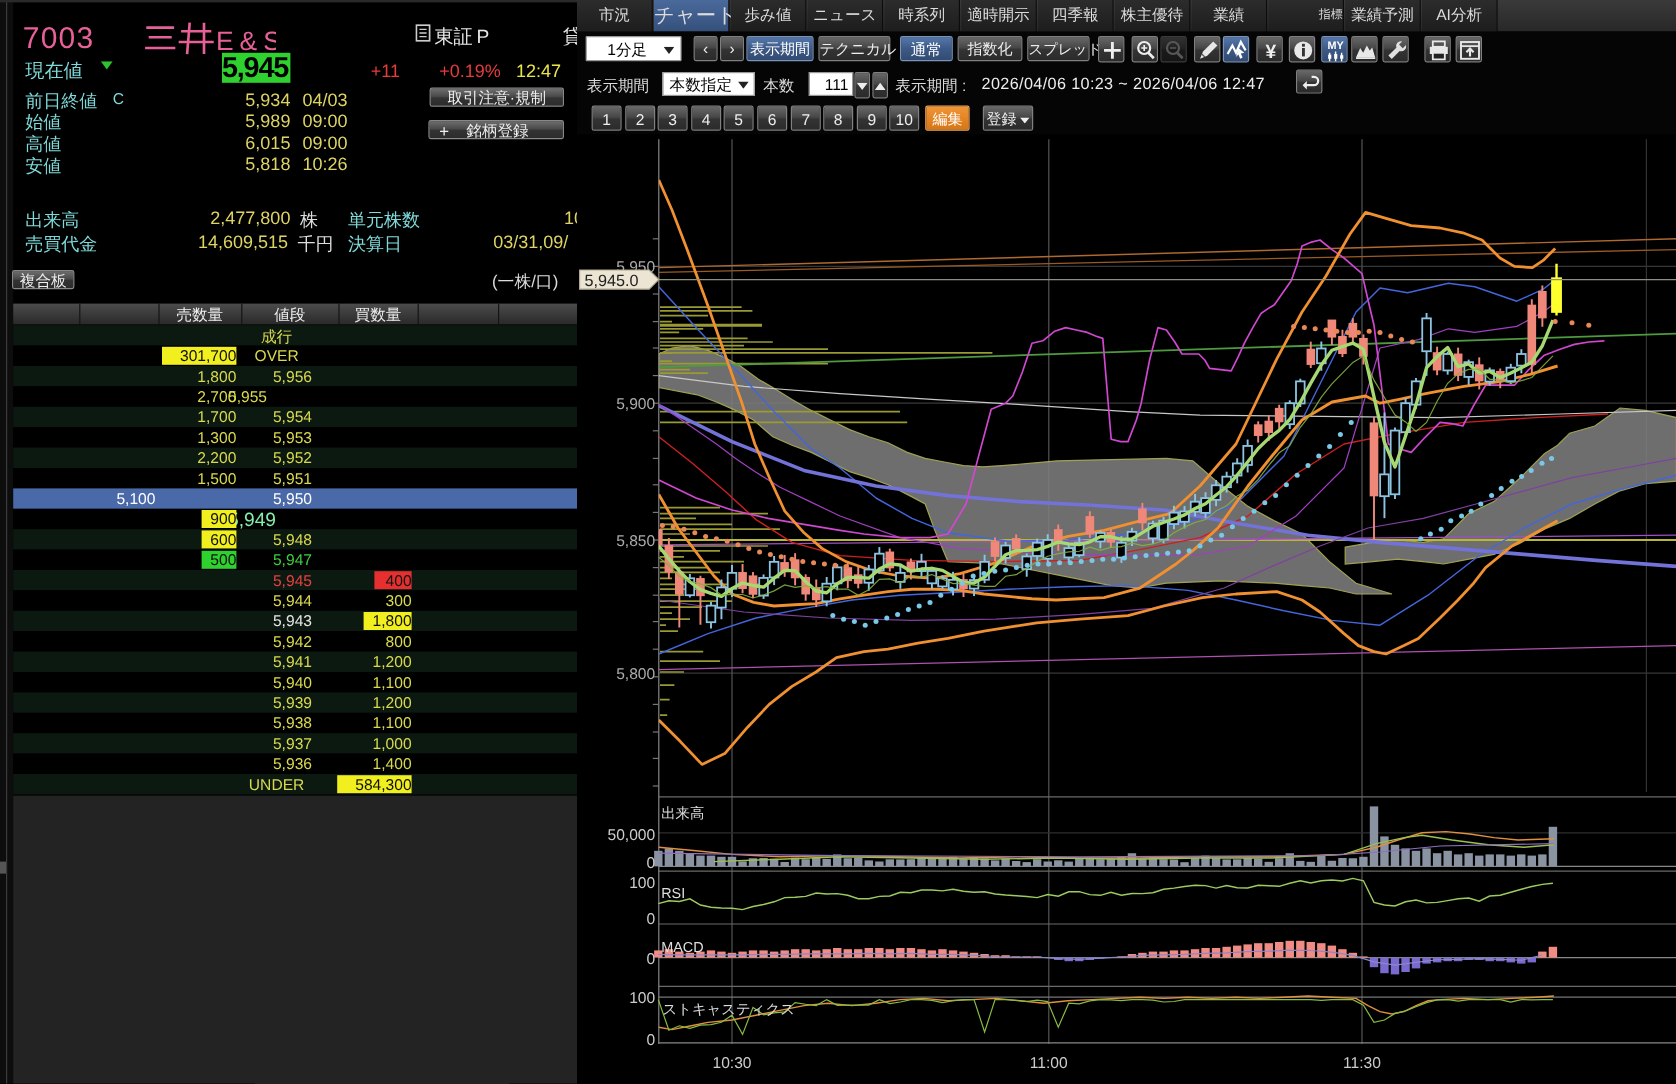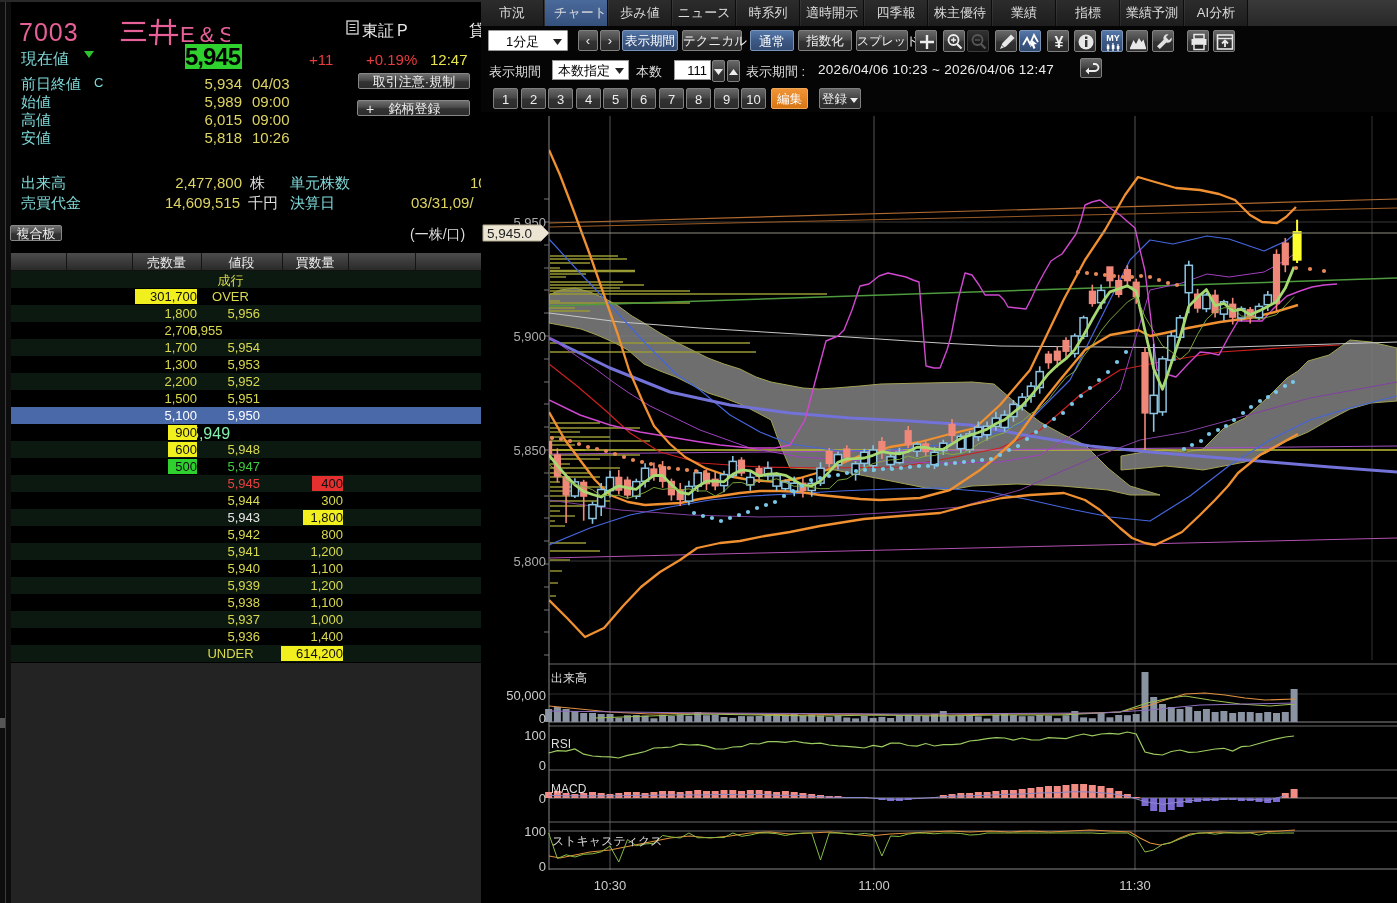--- a/index.html
+++ b/index.html
@@ -90,21 +90,21 @@
 <div style="position:absolute;left:190px;top:357px;width:70px;text-align:right;font-size:13px;color:#d9d94e">5,953</div>
 <div style="position:absolute;left:97px;top:357px;width:100px;text-align:right;font-size:13px;color:#d9d94e">1,300</div>
 <div style="position:absolute;left:11px;top:373px;width:470px;height:17px;background:#0c1911"></div>
 <div style="position:absolute;left:190px;top:374px;width:70px;text-align:right;font-size:13px;color:#d9d94e">5,952</div>
 <div style="position:absolute;left:97px;top:374px;width:100px;text-align:right;font-size:13px;color:#d9d94e">2,200</div>
 <div style="position:absolute;left:11px;top:390px;width:470px;height:17px;background:#000"></div>
 <div style="position:absolute;left:190px;top:391px;width:70px;text-align:right;font-size:13px;color:#d9d94e">5,951</div>
 <div style="position:absolute;left:97px;top:391px;width:100px;text-align:right;font-size:13px;color:#d9d94e">1,500</div>
 <div style="position:absolute;left:11px;top:407px;width:470px;height:17px;background:#4a69a8"></div>
 <div style="position:absolute;left:190px;top:408px;width:70px;text-align:right;font-size:13px;color:#fff">5,950</div>
-<div style="position:absolute;left:97px;top:408px;width:100px;text-align:right;font-size:13px;color:#fff">5,100</div>
+<div style="position:absolute;left:97px;top:408px;width:100px;text-align:left;font-size:13px;color:#fff">5,100</div>
 <div style="position:absolute;left:11px;top:424px;width:470px;height:17px;background:#000"></div>
 <div style="position:absolute;left:190px;top:425px;width:70px;font-size:16px;color:#86efac">5,949</div>
 <div style="position:absolute;left:168px;top:425px;width:29px;height:15px;background:#f2ef1e"></div>
 <div style="position:absolute;left:97px;top:425px;width:100px;text-align:right;font-size:13px;color:#111">900</div>
 <div style="position:absolute;left:11px;top:441px;width:470px;height:17px;background:#0c1911"></div>
 <div style="position:absolute;left:190px;top:442px;width:70px;text-align:right;font-size:13px;color:#d9d94e">5,948</div>
 <div style="position:absolute;left:168px;top:442px;width:29px;height:15px;background:#f2ef1e"></div>
 <div style="position:absolute;left:97px;top:442px;width:100px;text-align:right;font-size:13px;color:#111">600</div>
 <div style="position:absolute;left:11px;top:458px;width:470px;height:17px;background:#000"></div>
 <div style="position:absolute;left:190px;top:459px;width:70px;text-align:right;font-size:13px;color:#3ecc3e">5,947</div>
@@ -138,21 +138,21 @@
 <div style="position:absolute;left:243px;top:595px;width:100px;text-align:right;font-size:13px;color:#d9d94e">1,100</div>
 <div style="position:absolute;left:11px;top:611px;width:470px;height:17px;background:#0c1911"></div>
 <div style="position:absolute;left:190px;top:612px;width:70px;text-align:right;font-size:13px;color:#d9d94e">5,937</div>
 <div style="position:absolute;left:243px;top:612px;width:100px;text-align:right;font-size:13px;color:#d9d94e">1,000</div>
 <div style="position:absolute;left:11px;top:628px;width:470px;height:17px;background:#000"></div>
 <div style="position:absolute;left:190px;top:629px;width:70px;text-align:right;font-size:13px;color:#d9d94e">5,936</div>
 <div style="position:absolute;left:243px;top:629px;width:100px;text-align:right;font-size:13px;color:#d9d94e">1,400</div>
 <div style="position:absolute;left:11px;top:645px;width:470px;height:17px;background:#0c1911"></div>
 <div style="position:absolute;left:190px;top:646px;width:81px;text-align:center;font-size:13px;color:#d9d94e">UNDER</div>
 <div style="position:absolute;left:281px;top:646px;width:62px;height:15px;background:#f2ef1e"></div>
-<div style="position:absolute;left:243px;top:646px;width:100px;text-align:right;font-size:13px;color:#111">614,200</div>
+<div style="position:absolute;left:243px;top:646px;width:100px;text-align:right;font-size:13px;color:#111">584,300</div>
 <div style="position:absolute;left:481px;top:0;width:916px;height:903px;background:#050505"></div>
 <svg style="position:absolute;left:0;top:0" width="1397" height="903" viewBox="0 0 1397 903">
     <defs>
       <clipPath id="pc">
         <rect x="549" y="113" width="848" height="550"></rect>
       </clipPath>
     </defs>
     <rect x="481" y="112" width="916" height="791" fill="#000"></rect>
     <line x1="549" y1="222" x2="1397" y2="222" stroke="#383838" stroke-width="1"></line>
     <line x1="549" y1="336" x2="1397" y2="336" stroke="#383838" stroke-width="1"></line>
@@ -726,29 +726,29 @@
     <text x="546" y="871" fill="#ccc" font-size="13" text-anchor="end" font-weight="normal" font-family="'Liberation Sans',sans-serif">0</text>
     <text x="610" y="890" fill="#ccc" font-size="13" text-anchor="middle" font-weight="normal" font-family="'Liberation Sans',sans-serif">10:30</text>
     <text x="874" y="890" fill="#ccc" font-size="13" text-anchor="middle" font-weight="normal" font-family="'Liberation Sans',sans-serif">11:00</text>
     <text x="1135" y="890" fill="#ccc" font-size="13" text-anchor="middle" font-weight="normal" font-family="'Liberation Sans',sans-serif">11:30</text>
     <line x1="549" y1="233" x2="1397" y2="233" stroke="#8f8f80" stroke-width="1"></line>
     <path d="M483 225 L541 225 L549 233 L541 241 L483 241 Z" fill="#ece5d3" stroke="#b0a890" stroke-width="1"></path>
     <text x="487" y="238" fill="#222" font-size="13.5" font-family="'Liberation Sans',sans-serif">5,945.0</text>
   </svg>
 <div style="position:absolute;left:481px;top:0;width:916px;height:26px;background:linear-gradient(#3a3a3a,#282828)"></div>
 <div style="position:absolute;left:481px;top:0;width:63px;height:26px;background:linear-gradient(#2c2c2c,#1d1d1d);border-right:1px solid #0c0c0c;color:#dcdcdc;font-size:13px;text-align:center;line-height:26px">市況</div>
-<div style="position:absolute;left:545px;top:0;width:63px;height:26px;background:linear-gradient(#4a6a9c,#35507c);border-right:1px solid #0c0c0c;color:#dcdcdc;font-size:13px;text-align:right;line-height:26px">チャート</div>
+<div style="position:absolute;left:545px;top:0;width:63px;height:26px;background:linear-gradient(#4a6a9c,#35507c);border-right:1px solid #0c0c0c;color:#dcdcdc;font-size:17px;text-align:right;line-height:26px">チャート</div>
 <div style="position:absolute;left:609px;top:0;width:63px;height:26px;background:linear-gradient(#2c2c2c,#1d1d1d);border-right:1px solid #0c0c0c;color:#dcdcdc;font-size:13px;text-align:center;line-height:26px">歩み値</div>
 <div style="position:absolute;left:673px;top:0;width:63px;height:26px;background:linear-gradient(#2c2c2c,#1d1d1d);border-right:1px solid #0c0c0c;color:#dcdcdc;font-size:13px;text-align:center;line-height:26px">ニュース</div>
 <div style="position:absolute;left:737px;top:0;width:63px;height:26px;background:linear-gradient(#2c2c2c,#1d1d1d);border-right:1px solid #0c0c0c;color:#dcdcdc;font-size:13px;text-align:center;line-height:26px">時系列</div>
 <div style="position:absolute;left:801px;top:0;width:63px;height:26px;background:linear-gradient(#2c2c2c,#1d1d1d);border-right:1px solid #0c0c0c;color:#dcdcdc;font-size:13px;text-align:center;line-height:26px">適時開示</div>
 <div style="position:absolute;left:865px;top:0;width:63px;height:26px;background:linear-gradient(#2c2c2c,#1d1d1d);border-right:1px solid #0c0c0c;color:#dcdcdc;font-size:13px;text-align:center;line-height:26px">四季報</div>
 <div style="position:absolute;left:929px;top:0;width:63px;height:26px;background:linear-gradient(#2c2c2c,#1d1d1d);border-right:1px solid #0c0c0c;color:#dcdcdc;font-size:13px;text-align:center;line-height:26px">株主優待</div>
 <div style="position:absolute;left:993px;top:0;width:63px;height:26px;background:linear-gradient(#2c2c2c,#1d1d1d);border-right:1px solid #0c0c0c;color:#dcdcdc;font-size:13px;text-align:center;line-height:26px">業績</div>
-<div style="position:absolute;left:1057px;top:0;width:63px;height:26px;background:linear-gradient(#2c2c2c,#1d1d1d);border-right:1px solid #0c0c0c;color:#dcdcdc;font-size:13px;text-align:center;line-height:26px">指標</div>
+<div style="position:absolute;left:1057px;top:0;width:63px;height:26px;background:linear-gradient(#2c2c2c,#1d1d1d);border-right:1px solid #0c0c0c;color:#dcdcdc;font-size:10px;text-align:right;line-height:26px">指標</div>
 <div style="position:absolute;left:1121px;top:0;width:63px;height:26px;background:linear-gradient(#2c2c2c,#1d1d1d);border-right:1px solid #0c0c0c;color:#dcdcdc;font-size:13px;text-align:center;line-height:26px">業績予測</div>
 <div style="position:absolute;left:1185px;top:0;width:63px;height:26px;background:linear-gradient(#2c2c2c,#1d1d1d);border-right:1px solid #0c0c0c;color:#dcdcdc;font-size:13px;text-align:center;line-height:26px">AI分析</div>
 <div style="position:absolute;left:488px;top:30px;width:80px;height:21px;background:#fff;border:1px solid #999;border-radius:1px;color:#000;font-size:13px;line-height:21px"><span style="margin-left:17px">1分足</span><svg width="9" height="6" style="position:absolute;right:5px;top:8px">
       <path d="M0 0h9l-4.5 6z" fill="#222"></path>
     </svg></div>
 <div style="position:absolute;left:578px;top:30px;width:20px;height:21px;background:linear-gradient(#686868,#474747 45%,#333 55%,#2b2b2b);border:1px solid #808080;border-radius:2px;color:#eee;text-align:center;font-size:13px;line-height:20px">‹</div>
 <div style="position:absolute;left:600px;top:30px;width:20px;height:21px;background:linear-gradient(#686868,#474747 45%,#333 55%,#2b2b2b);border:1px solid #808080;border-radius:2px;color:#eee;text-align:center;font-size:13px;line-height:20px">›</div>
 <div style="position:absolute;left:622px;top:30px;width:56px;height:21px;background:linear-gradient(#5578aa,#3d5a86 50%,#324b72);border:1px solid #7a94b8;border-radius:2px;color:#fff;text-align:center;font-size:12.5px;line-height:21px">表示期間</div>
 <div style="position:absolute;left:682px;top:30px;width:60px;height:21px;background:linear-gradient(#686868,#474747 45%,#333 55%,#2b2b2b);border:1px solid #808080;border-radius:2px;color:#eee;text-align:center;font-size:12.5px;line-height:21px">テクニカル</div>
 <div style="position:absolute;left:750px;top:30px;width:44px;height:21px;background:linear-gradient(#5578aa,#3d5a86 50%,#324b72);border:1px solid #7a94b8;border-radius:2px;color:#fff;text-align:center;font-size:13px;line-height:21px">通常</div>

